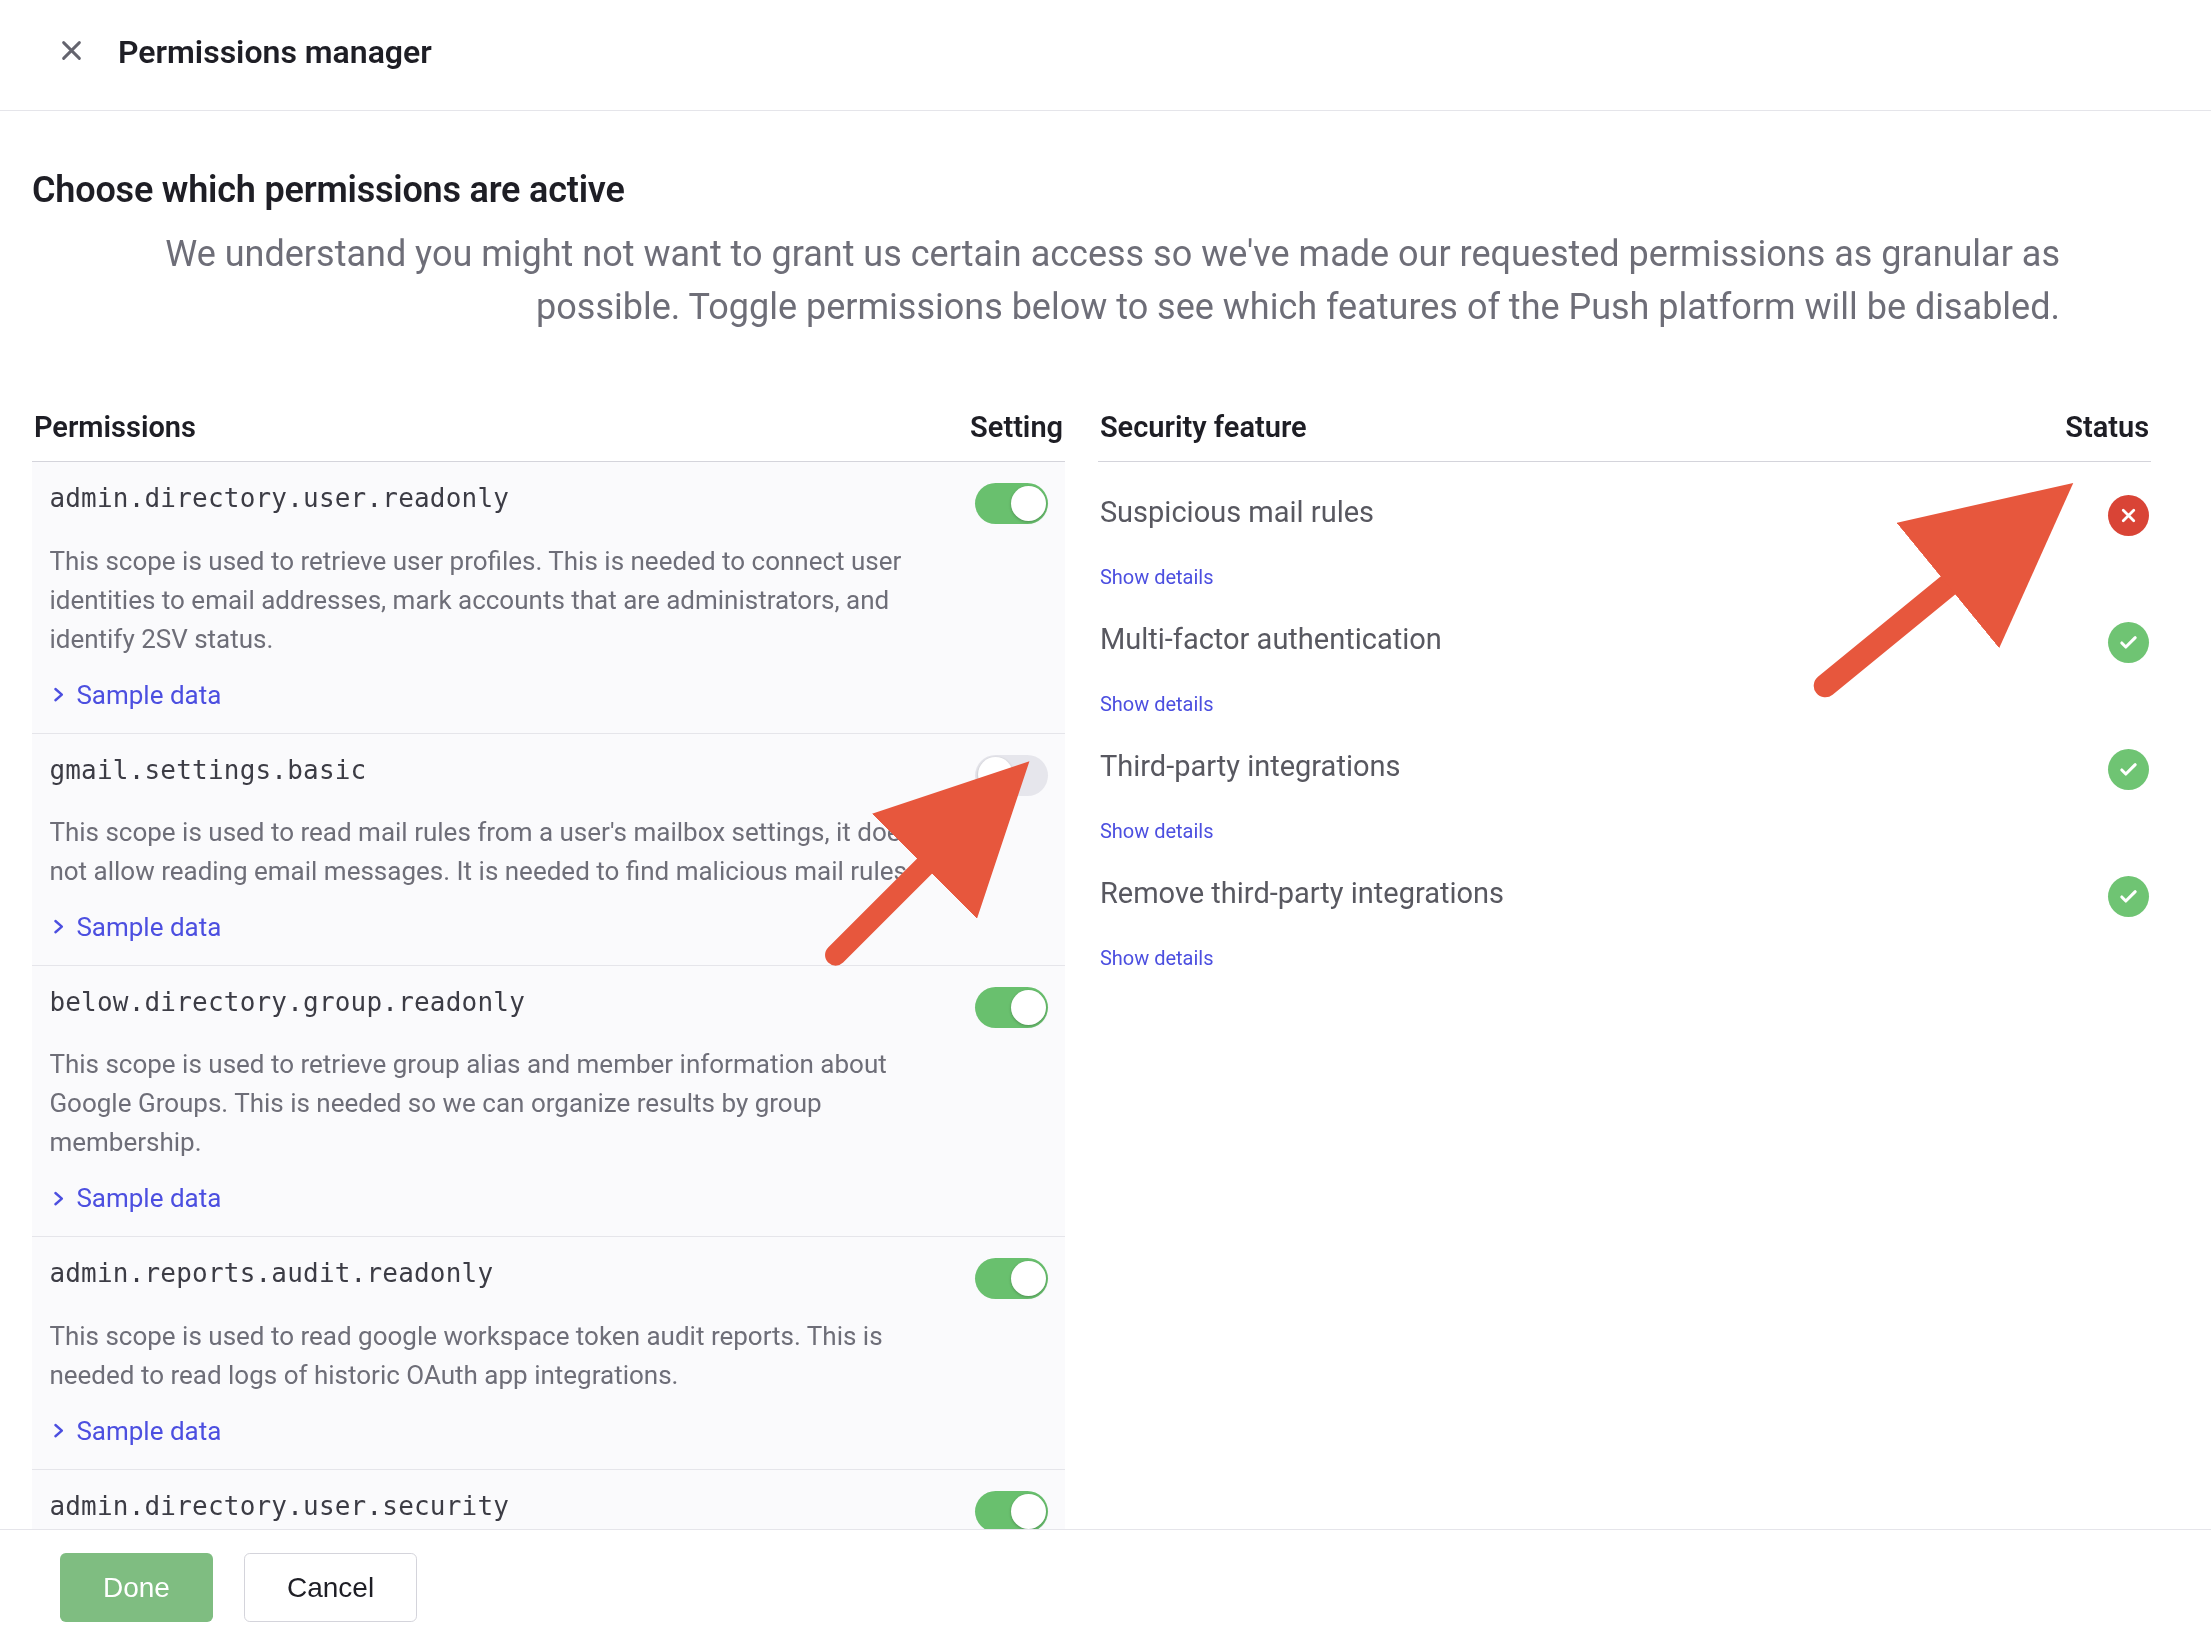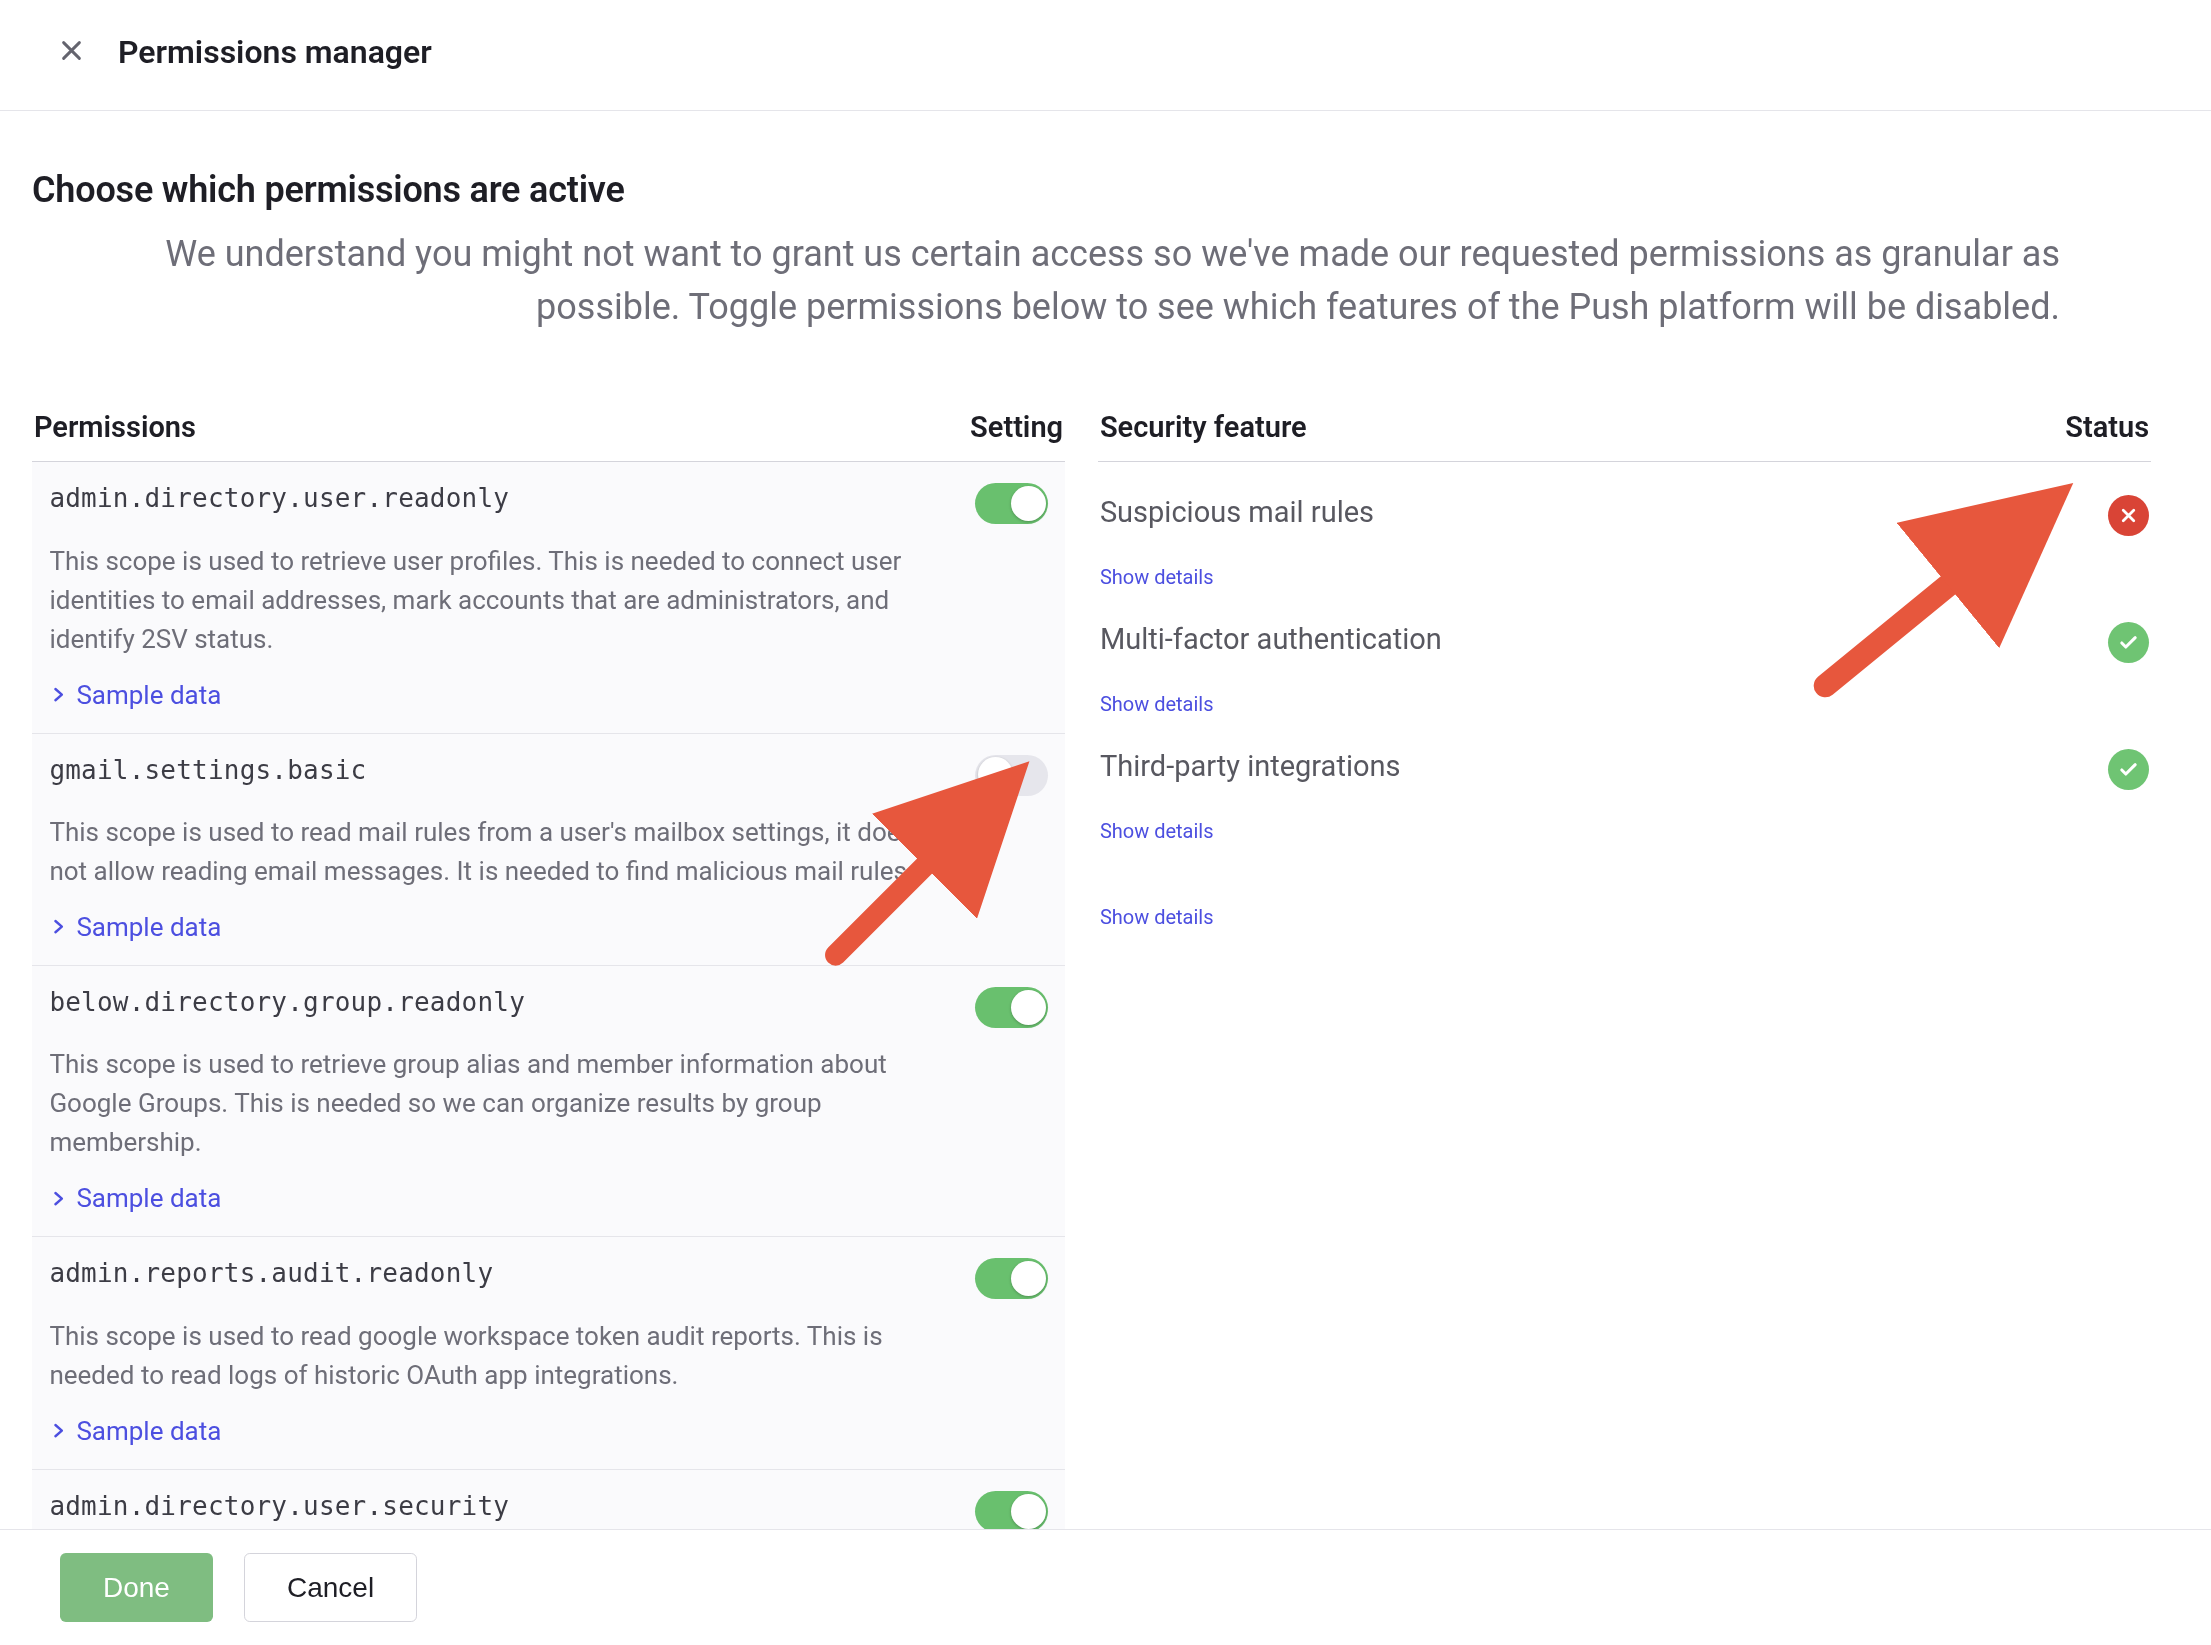--- a/index.html
+++ b/index.html
@@ -191,21 +191,28 @@
                 </div>
               </div><span class="show-details">Show details</span></div>
             <div class="feat-row"><div class="feat-top">
                 <div class="feat-name">Third-party integrations</div>
                 <div class="status-circle ok">
                   <svg width="23" height="23" viewBox="0 0 24 24">
                     <path d="M5 12.5l4.2 4.2L19 7" fill="none" stroke="#fff" stroke-width="3.2" stroke-linecap="round" stroke-linejoin="round"></path>
                   </svg>
                 </div>
               </div><span class="show-details">Show details</span></div>
-            <div class="feat-row"><span class="show-details">Show details</span></div>
+            <div class="feat-row"><div class="feat-top">
+                <div class="feat-name">Remove third-party integrations</div>
+                <div class="status-circle ok">
+                  <svg width="23" height="23" viewBox="0 0 24 24">
+                    <path d="M5 12.5l4.2 4.2L19 7" fill="none" stroke="#fff" stroke-width="3.2" stroke-linecap="round" stroke-linejoin="round"></path>
+                  </svg>
+                </div>
+              </div><span class="show-details">Show details</span></div>
           </div>
       </div>
     </div>
   </div>
 
   <div class="footer">
     <button class="btn btn-done">Done</button>
     <button class="btn btn-cancel">Cancel</button>
   </div>
 

